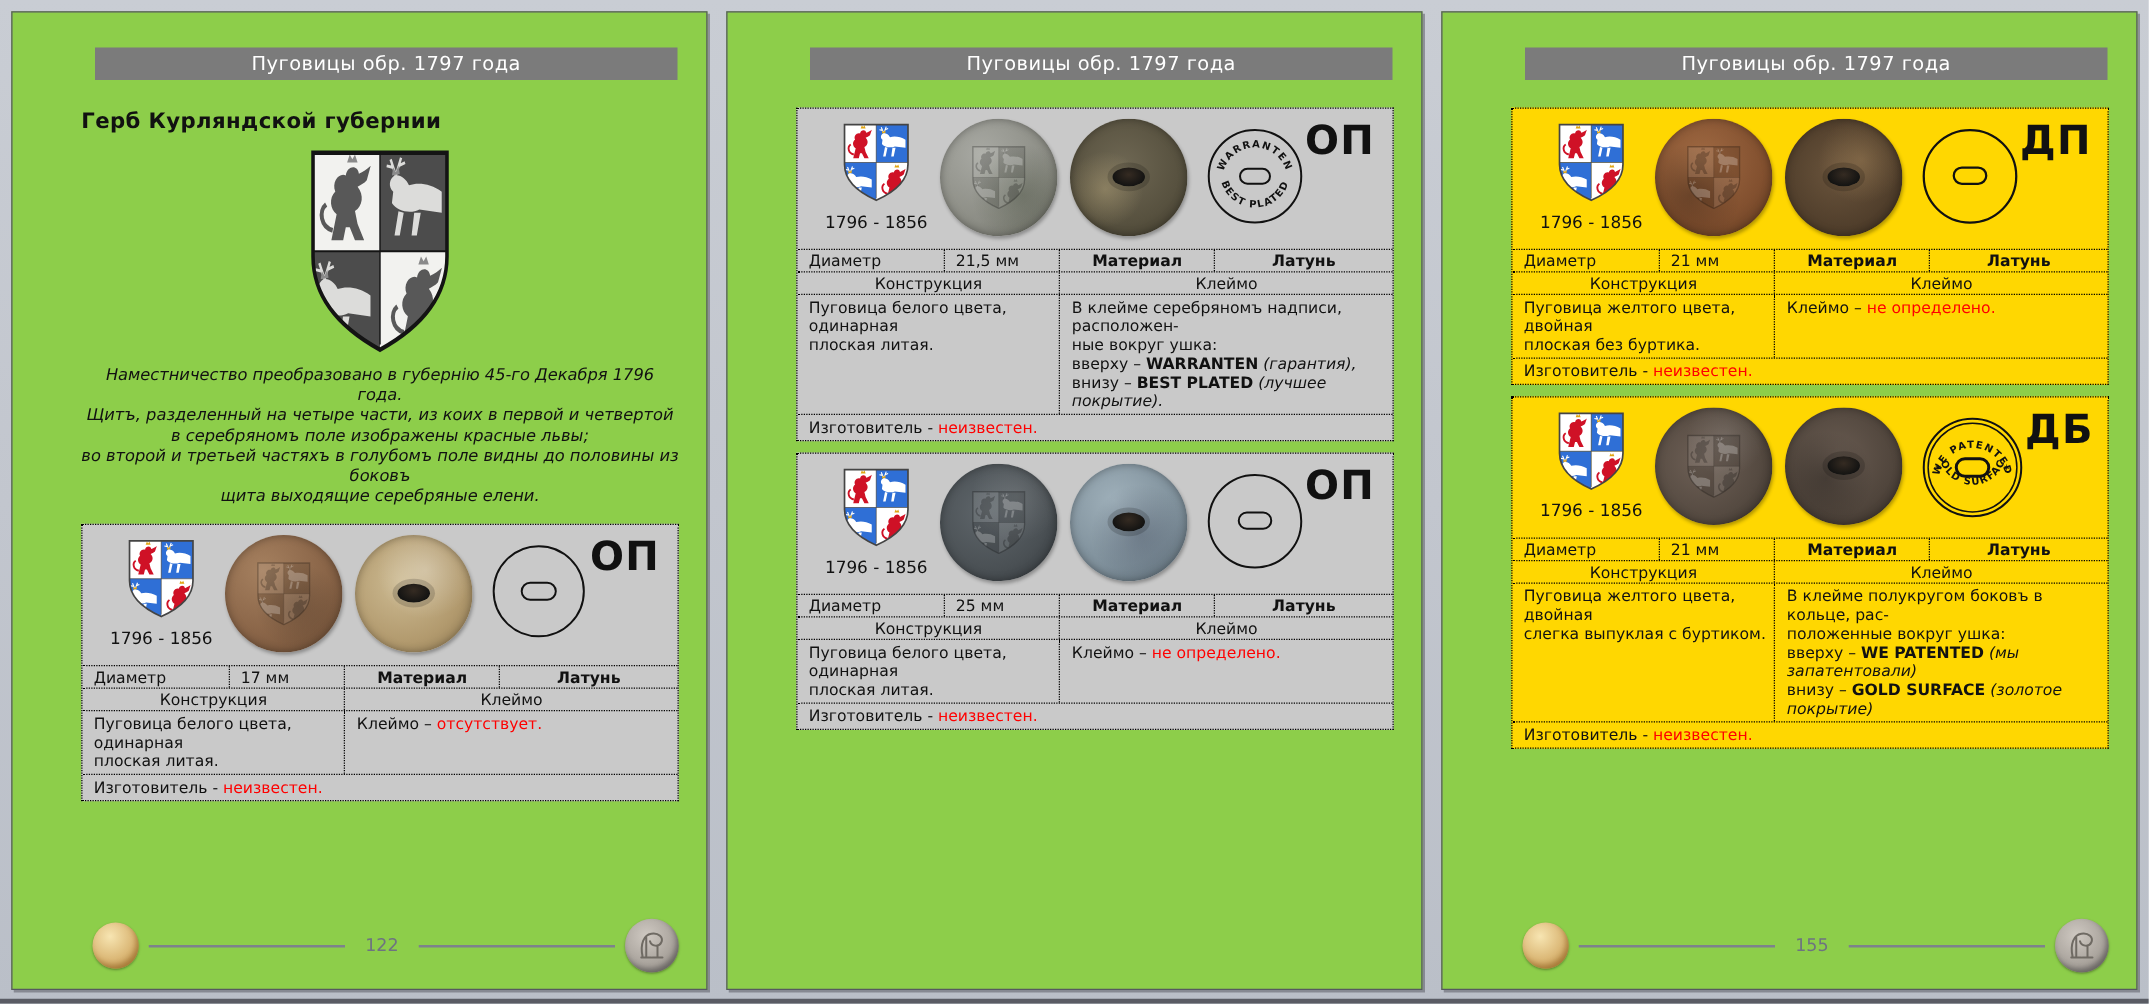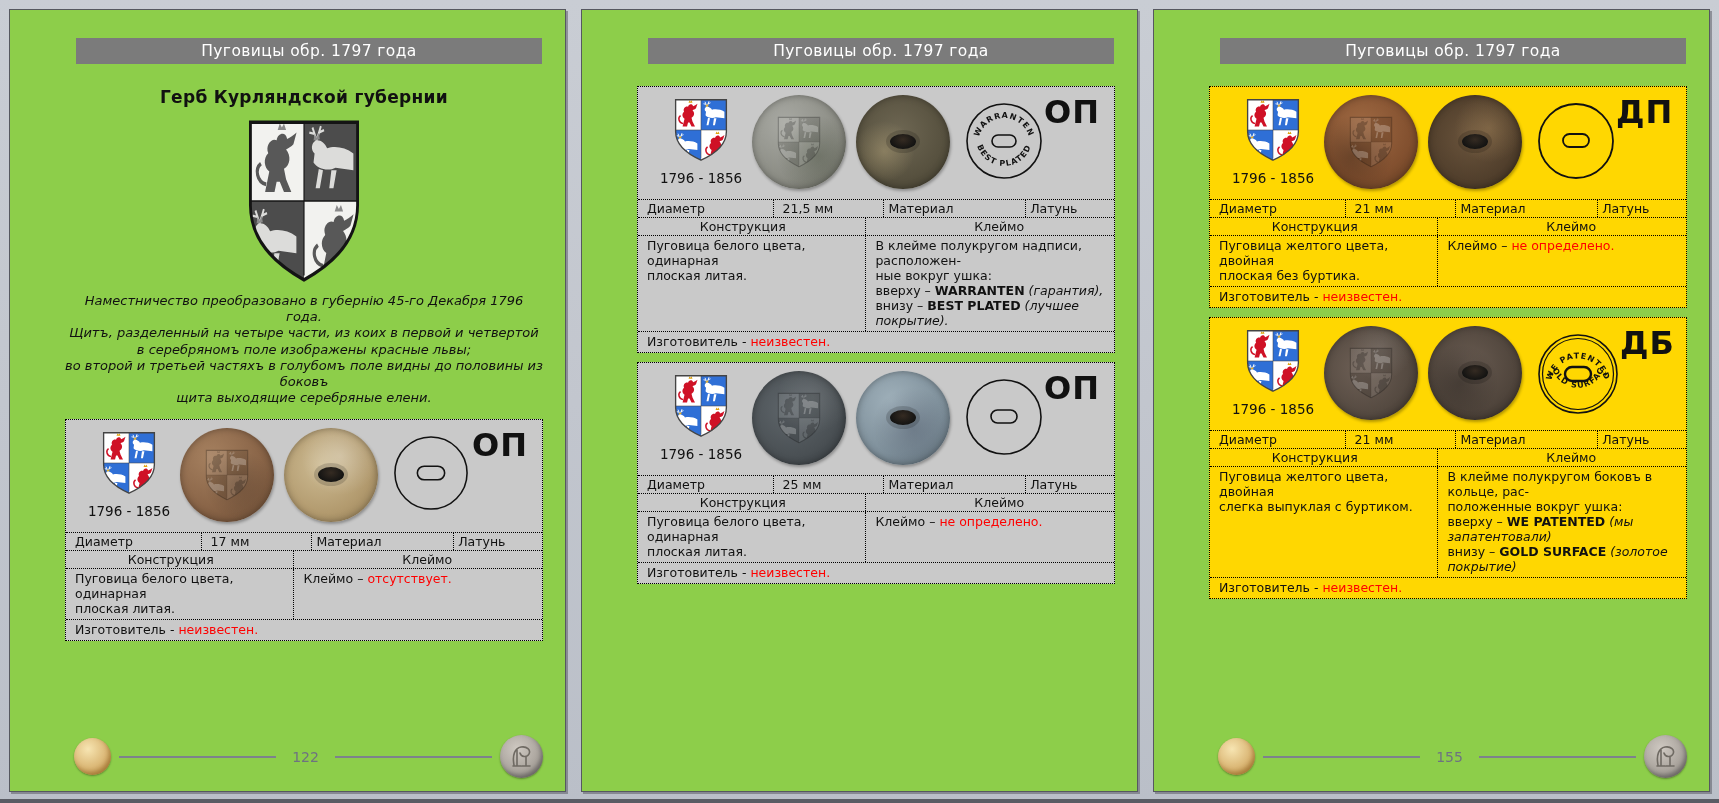--- a/index.html
+++ b/index.html
@@ -15,21 +15,21 @@
   .page{
     position:relative;width:557px;height:783px;background:#8dce4a;
     border:1px solid #565860;box-shadow:2px 2px 0 rgba(70,72,80,.45);
     box-sizing:border-box;
   }
   .titlebar{
     margin:28px 23px 0 66px;height:26px;background:#7b7b7b;color:#fff;
     text-align:center;line-height:26px;font-size:15.5px;letter-spacing:.4px;
   }
   .content{margin:0 22px 0 55px;}
-  .heading{margin-top:23px;font-size:17px;font-weight:bold;text-align:center;letter-spacing:.3px;}
+  .heading{margin-top:23px;font-size:17px;font-weight:bold;letter-spacing:.3px;}
   .arms-large{display:block;margin:11px auto 0;}
   .desc{margin-top:9px;font-style:italic;font-size:13px;line-height:16.2px;text-align:center;}
 
   
   .btable{border:1px dotted #000;font-size:12.5px;box-sizing:border-box;}
   .btable.first{margin-top:22px;}
   .btable.after{margin-top:9px;}
   .p1-table{margin-top:13px;}
   .theme-gray{background:#c9c9c9;}
   .theme-yellow{background:#ffd701;}
@@ -51,26 +51,26 @@
   .b1{background:radial-gradient(circle at 60% 30%,rgba(255,255,255,.28),transparent 45%),radial-gradient(circle at 40% 40%,#cdbb93,#b29a6e 60%,#937c54 96%);}
   .f2{background:radial-gradient(circle at 70% 65%,rgba(40,50,30,.3),transparent 45%),radial-gradient(circle at 35% 30%,#a8a9a3,#8c8d85 60%,#6e6f66 96%);}
   .b2{background:radial-gradient(circle at 30% 60%,rgba(210,190,140,.35),transparent 35%),radial-gradient(circle at 45% 40%,#6e6753,#57513f 60%,#3e3a2c 96%);}
   .f3{background:radial-gradient(circle at 65% 28%,rgba(255,255,255,.12),transparent 40%),radial-gradient(circle at 40% 40%,#5f666b,#4a5054 60%,#33383c 96%);}
   .b3{background:radial-gradient(circle at 60% 60%,rgba(0,0,25,.2),transparent 50%),radial-gradient(circle at 38% 32%,#9fb0ba,#7f909b 60%,#5d6c76 96%);}
   .f4{background:radial-gradient(circle at 30% 65%,rgba(0,0,0,.25),transparent 45%),radial-gradient(circle at 40% 35%,#a06a43,#82502f 60%,#5e3a20 96%);}
   .b4{background:radial-gradient(circle at 65% 35%,rgba(220,180,120,.25),transparent 40%),radial-gradient(circle at 45% 45%,#6a543c,#513f2c 60%,#362a1d 96%);}
   .f5{background:radial-gradient(circle at 60% 25%,rgba(255,255,255,.12),transparent 35%),radial-gradient(circle at 40% 45%,#6e6056,#554a41 60%,#3a322b 96%);}
   .b5{background:radial-gradient(circle at 35% 60%,rgba(0,0,0,.25),transparent 45%),radial-gradient(circle at 45% 40%,#675a50,#50453c 60%,#372f28 96%);}
 
-  .trow{border-top:1px dotted #000;gap:18px;}
+  .trow{border-top:1px dotted #000;}
   .thead4{display:grid;grid-template-columns:24.5% 19.5% 26% 30%;line-height:17px;}
   .thead4 .cell{padding:0 4px;}
   .thead4 .cell + .cell{border-left:1px dotted #000;}
   .thead4 .c1,.thead4 .c2{text-align:left;padding-left:9px;}
-  .thead4 .c3,.thead4 .c4{}
+  .thead4 .c3,.thead4 .c4{text-align:center;font-weight:bold;}
   .thead2,.tbody2{display:grid;grid-template-columns:44% 56%;}
   .thead2 .cell{text-align:center;line-height:17px;}
   .thead2 .cell + .cell,.tbody2 .cell + .cell{border-left:1px dotted #000;}
   .tbody2 .cell{padding:2px 6px 3px 9px;line-height:15px;min-height:15px;}
   .tmanu{padding:2px 8px 3px 9px;line-height:15px;}
 
   .seg-red{color:#fe0000;}
   .seg-bold{font-weight:bold;}
   .seg-italic{font-style:italic;}
 
@@ -246,21 +246,21 @@
         <div class="trow thead2">
           <div class="cell">Конструкция</div>
           <div class="cell">Клеймо</div>
         </div>
         <div class="trow tbody2">
           <div class="cell">
               <div class="rich-line"><span>Пуговица белого цвета, одинарная</span></div>
               <div class="rich-line"><span>плоская литая.</span></div>
             </div>
           <div class="cell">
-              <div class="rich-line"><span>В клейме полукругом надписи, расположен-</span></div>
+              <div class="rich-line"><span>В клейме серебряномъ надписи, расположен-</span></div>
               <div class="rich-line"><span>ные вокруг ушка:</span></div>
               <div class="rich-line"><span>вверху – </span><span class="seg-bold">WARRANTEN</span><span> </span><span class="seg-italic">(гарантия),</span></div>
               <div class="rich-line"><span>внизу – </span><span class="seg-bold">BEST PLATED</span><span> </span><span class="seg-italic">(лучшее покрытие).</span></div>
             </div>
         </div>
         <div class="trow tmanu">
             <div class="rich-line"><span>Изготовитель - </span><span class="seg-red">неизвестен.</span></div>
           </div>
       </div>
 

